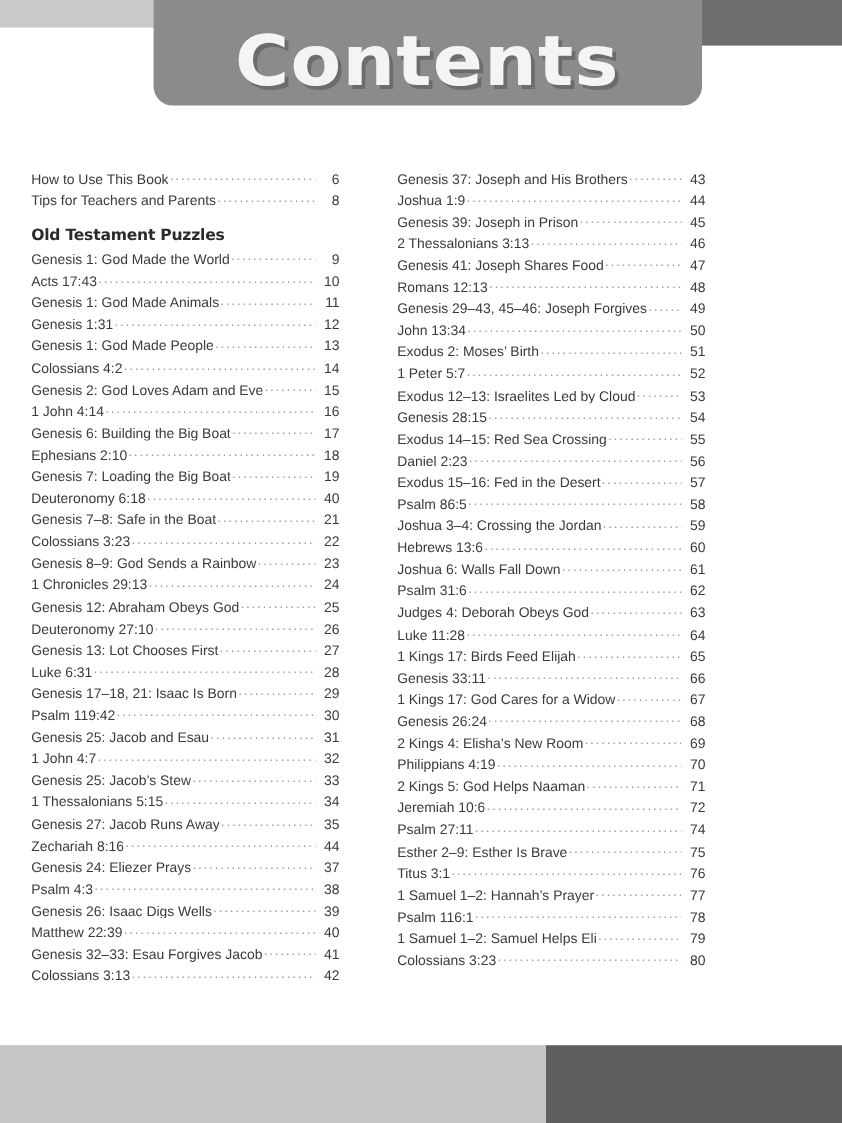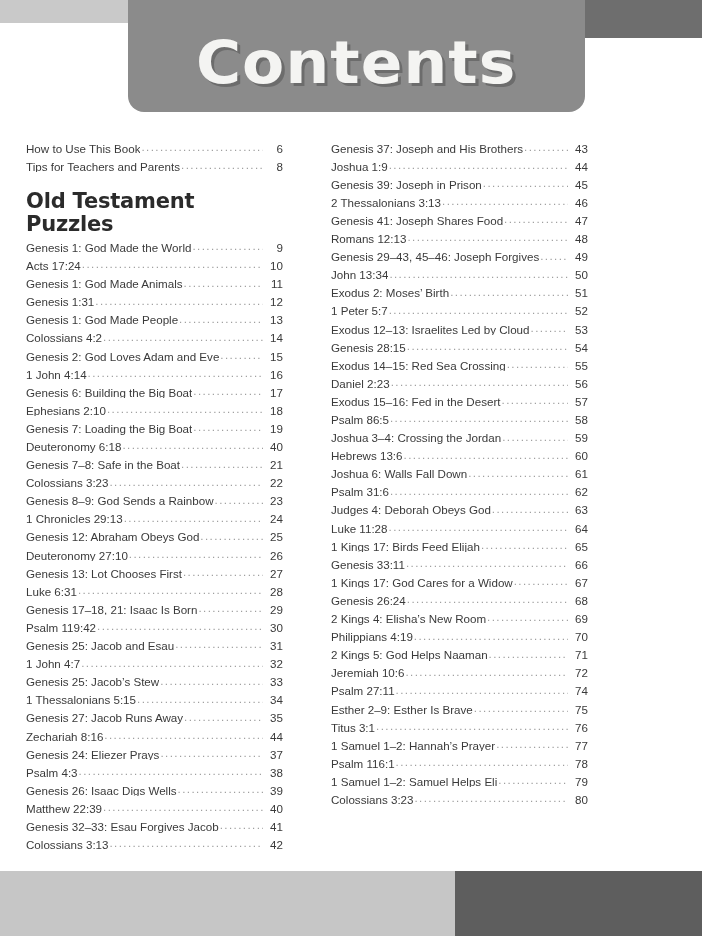--- a/index.html
+++ b/index.html
@@ -54,21 +54,21 @@
     height: 65px;
     background: #5e5e5e;
   }
 
   
   .header-panel {
     position: absolute;
     left: 128px;
     top: 0;
     width: 457px;
-    height: 112px;
+    height: 88px;
     background: #8b8b8b;
     border-bottom-left-radius: 16px;
     border-bottom-right-radius: 16px;
     display: flex;
     align-items: center;
     justify-content: center;
   }
   .header-title {
     font-family: "DejaVu Sans", sans-serif;
     font-weight: 700;
@@ -101,21 +101,21 @@
   .col-right {
     width: 351px;
     padding-left: 20px;
     padding-right: 34px;
   }
 
   
   .section-heading {
     font-family: "DejaVu Sans", sans-serif;
     font-weight: 700;
-    font-size: 21px;
+    font-size: 13px;
     color: #2b2b2b;
     letter-spacing: -0.2px;
     margin: 13px 0 4px 0;
     line-height: 1.1;
   }
 
   
   .toc-entry {
     display: flex;
     align-items: baseline;
@@ -184,21 +184,21 @@
           </div>
         </div>
       <div class="section-heading">Old Testament Puzzles</div>
       <div id="toc-list-left">
           <div class="toc-entry">
             <span class="toc-title">Genesis 1: God Made the World</span>
             <span class="toc-dots"></span>
             <span class="toc-page">9</span>
           </div>
           <div class="toc-entry">
-            <span class="toc-title">Acts 17:24</span>
+            <span class="toc-title">Acts 17:43</span>
             <span class="toc-dots"></span>
             <span class="toc-page">10</span>
           </div>
           <div class="toc-entry">
             <span class="toc-title">Genesis 1: God Made Animals</span>
             <span class="toc-dots"></span>
             <span class="toc-page">11</span>
           </div>
           <div class="toc-entry">
             <span class="toc-title">Genesis 1:31</span>

